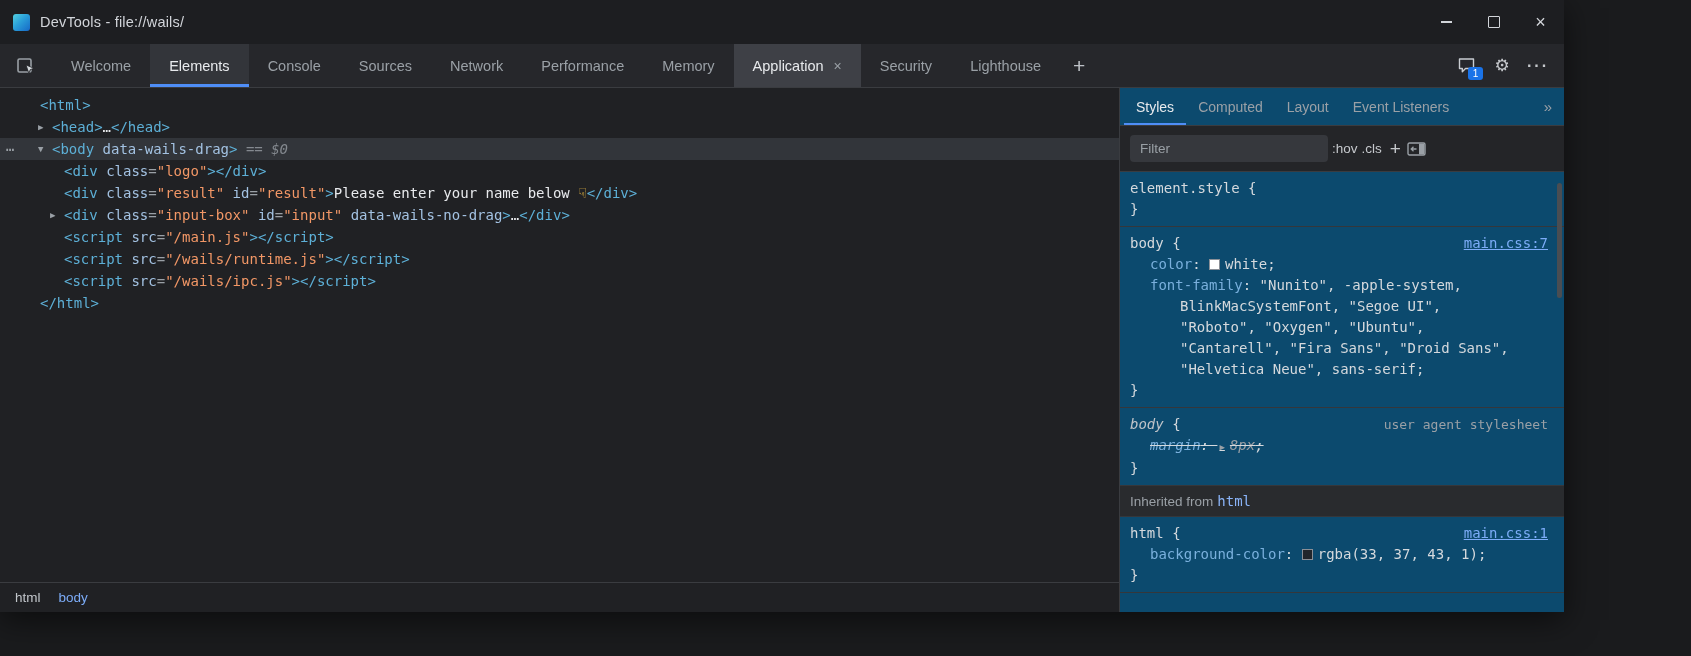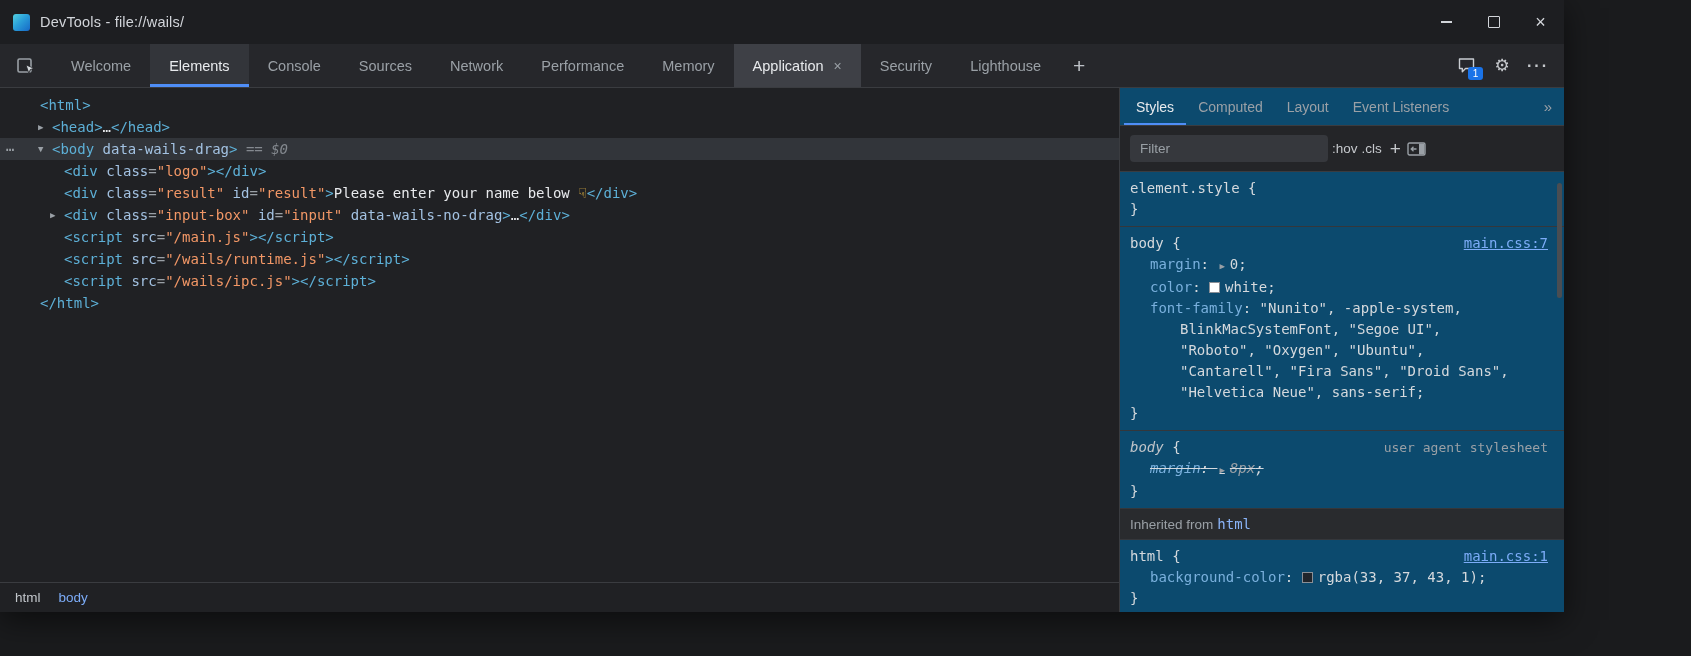--- a/index.html
+++ b/index.html
@@ -212,21 +212,20 @@
           </svg>
         </span>
       </div>
       <div class="styles-content">
           <div class="rule">
             <div class="rule-head"><span class="sel">element.style</span><span class="brace"> {</span></div>
             <div class="close-brace">}</div>
           </div>
           <div class="rule">
             <div class="rule-head"><span class="sel">body</span><span class="brace"> {</span><span class="css-link">main.css:7</span></div>
-            <div class="decl"><span class="prop">margin</span><span class="pn">: </span><span class="exp-arrow">▶</span><span class="val">0</span><span class="pn">;</span></div>
             <div class="decl"><span class="prop">color</span><span class="pn">: </span><span class="swatch" style="background: rgb(255, 255, 255);"></span><span class="val">white</span><span class="pn">;</span></div>
             <div class="decl"><span class="prop">font-family</span><span class="pn">: </span><span class="val">"Nunito", -apple-system, BlinkMacSystemFont, "Segoe UI", "Roboto", "Oxygen", "Ubuntu", "Cantarell", "Fira Sans", "Droid Sans", "Helvetica Neue", sans-serif</span><span class="pn">;</span></div>
             <div class="close-brace">}</div>
           </div>
           <div class="rule">
             <div class="rule-head"><span class="sel it">body</span><span class="brace"> {</span><span class="origin">user agent stylesheet</span></div>
             <div class="decl it overridden"><span class="prop">margin</span><span class="pn">: </span><span class="exp-arrow">▶</span><span class="val">8px</span><span class="pn">;</span></div>
             <div class="close-brace">}</div>
           </div>
           <div class="sec-header"><span>Inherited from</span><span class="node-link">html</span></div>

